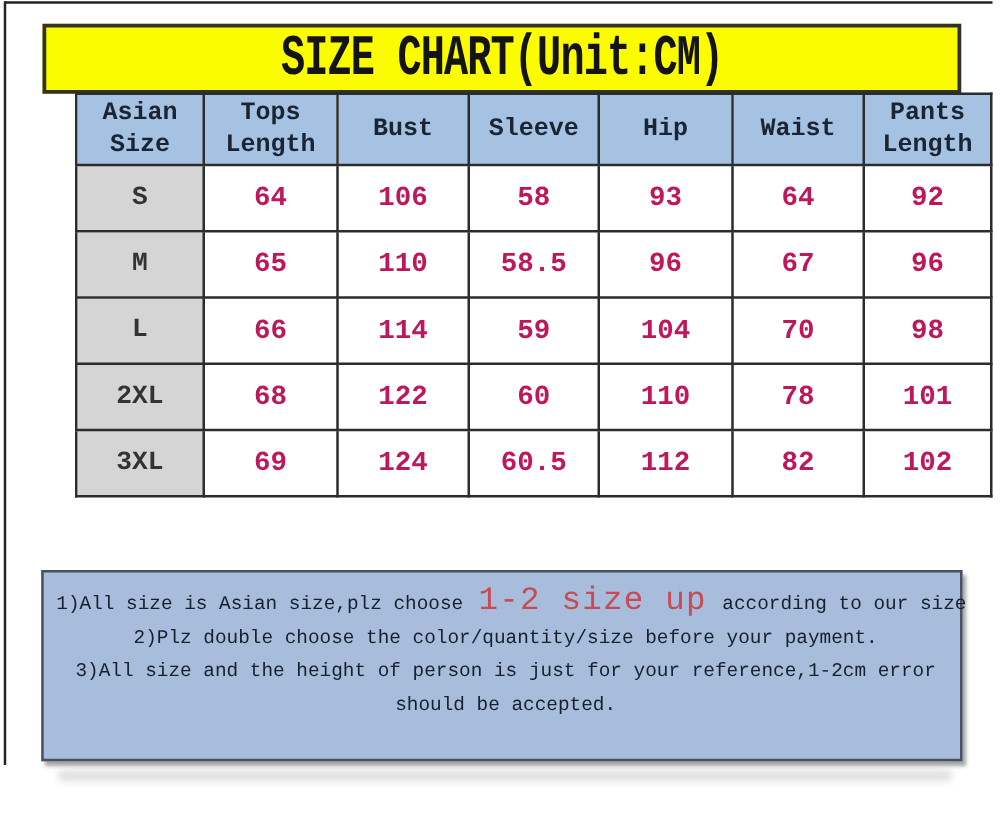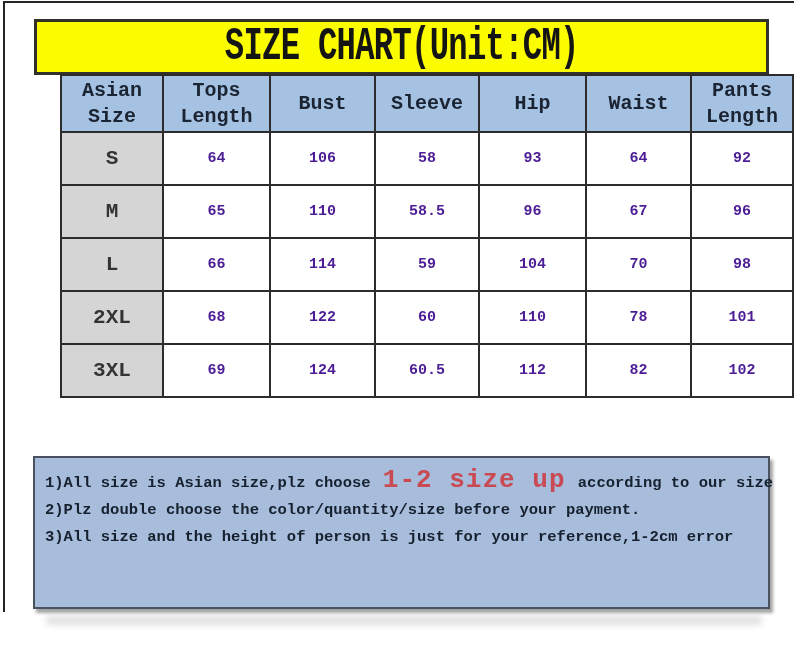--- a/index.html
+++ b/index.html
@@ -62,40 +62,41 @@
   .size-table th {
     background: #a5c2e2;
     font-size: 20px;
     font-weight: bold;
     color: #1b2433;
     white-space: pre-line;
     line-height: 1.3;
   }
   .size-table td {
     background: #ffffff;
-    font-size: 15px;
+    font-size: 22px;
     font-weight: bold;
-    color: #4c1d95;
+    color: #be185d;
   }
   .size-table td.rowlabel {
     background: #d5d5d5;
     font-size: 21px;
     color: #333333;
   }
   
   .notes {
     position: absolute; left: 33px; top: 456px;
     width: 737px; height: 153px;
     box-sizing: border-box;
     background: #a7bddb;
     border: 2px solid #49525f;
     box-shadow: 3px 4px 3px rgba(90, 90, 90, 0.55);
     padding: 9px 4px 0 10px;
     color: #16202f;
-    font-weight: bold;
+    font-weight: normal;
+    text-align: center;
   }
   .note-line {
     font-size: 15.5px;
     line-height: 27px;
     white-space: nowrap;
   }
   .hl {
     font-size: 26px;
     line-height: 1;
     color: #c94a52;
@@ -194,17 +195,18 @@
         <td>82</td>
         <td>102</td>
       </tr>
     </tbody>
   </table>
 
   <div class="notes">
     <div class="note-line"><span>1)All size is Asian size,plz choose </span><span class="hl">1-2 size up</span><span> according to our size</span></div>
     <div class="note-line">2)Plz double choose the color/quantity/size before your payment.</div>
     <div class="note-line">3)All size and the height of person is just for your reference,1-2cm error</div>
+    <div class="note-line">should be accepted.</div>
   </div>
 
   <div class="shadow-streak"></div>
 
 </div>
 
 </body></html>

